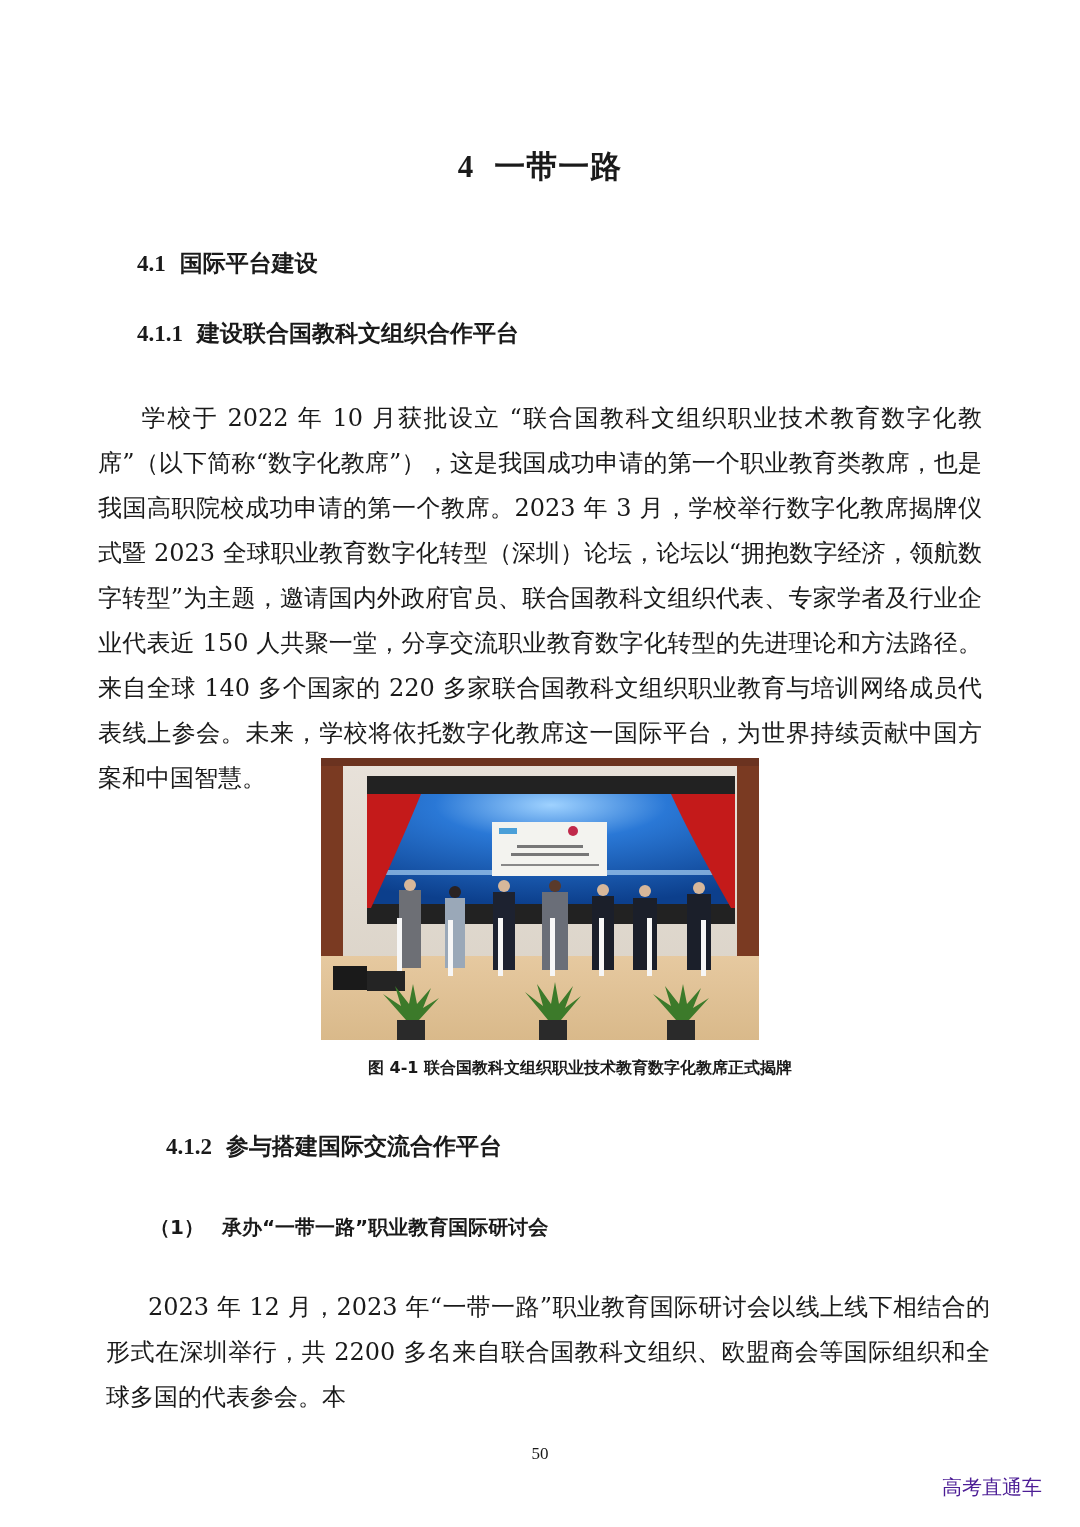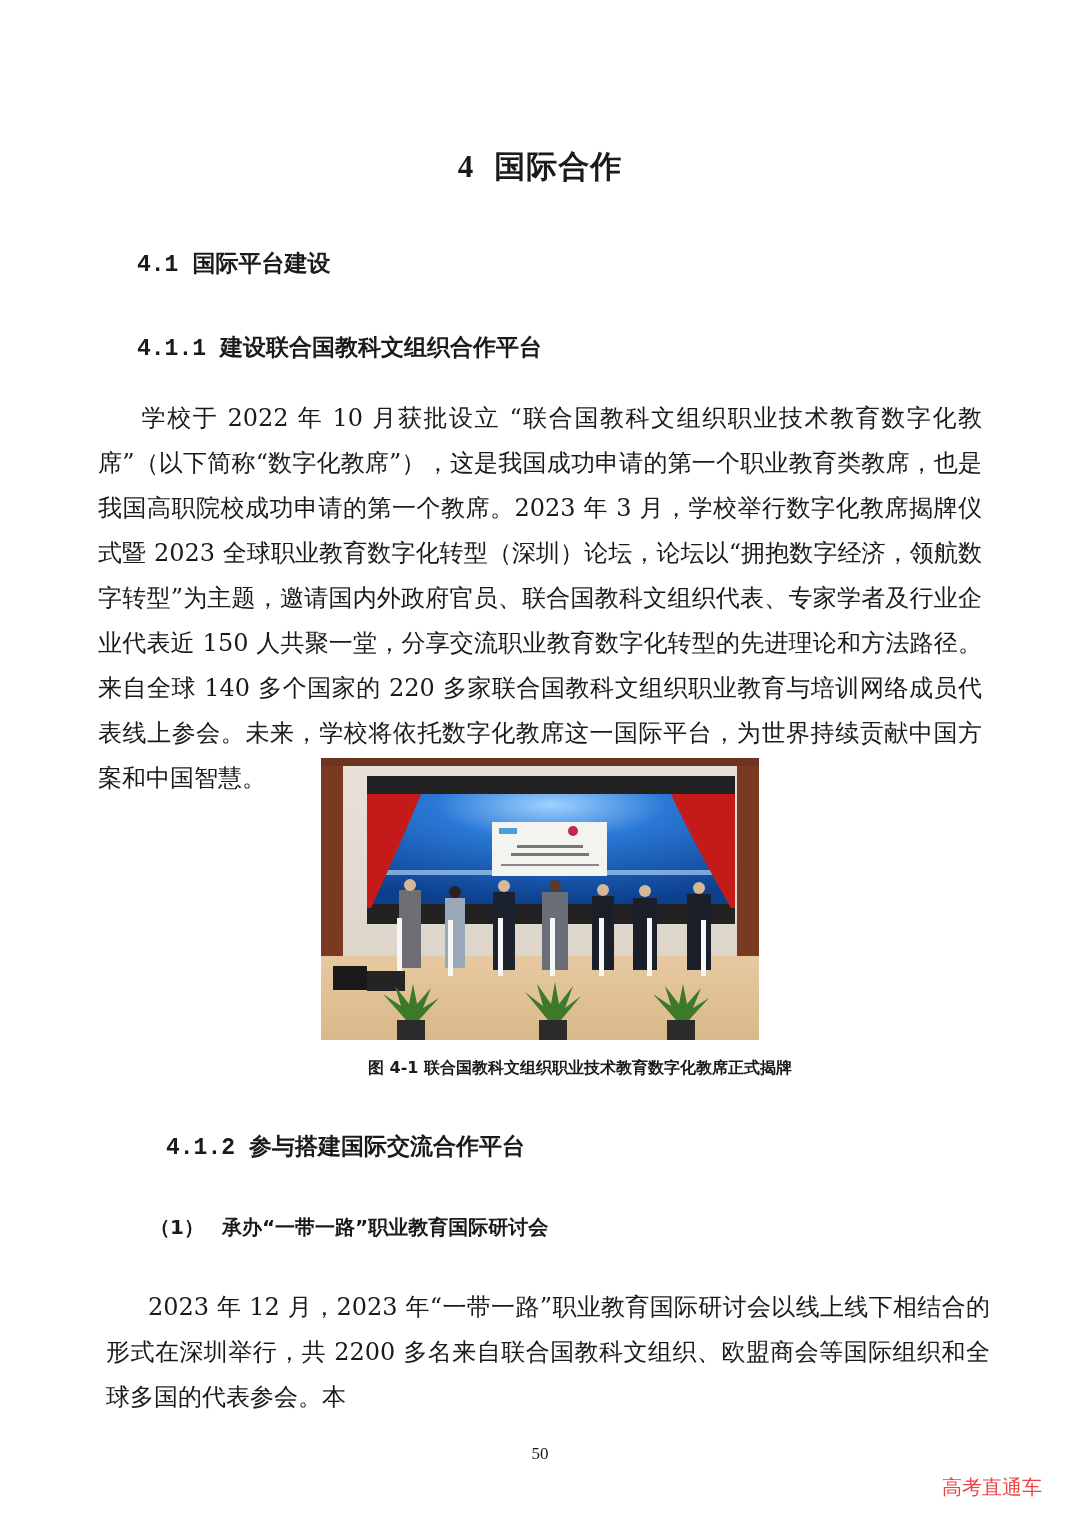--- a/index.html
+++ b/index.html
@@ -1,41 +1,41 @@
 <!DOCTYPE html>
 <html><head>
 <meta charset="utf-8">
 <style>
   html, body { margin:0; padding:0; }
   body { width:1080px; height:1527px; background:#ffffff; position:relative; overflow:hidden; color:#1a1a1a; font-family:"DejaVu Serif","Liberation Serif",serif; }
   .h1 { position:absolute; top:146px; left:0; width:1080px; text-align:center; font-family:"DejaVu Sans","Liberation Sans",sans-serif; font-weight:bold; font-size:31px; letter-spacing:1px; }
   .h1 .num { font-family:"Liberation Serif",serif; margin-right:20px; }
   .h2 { position:absolute; left:137px; font-family:"DejaVu Sans","Liberation Sans",sans-serif; font-weight:bold; font-size:23px; }
-  .h2 .num { font-family:Liberation Mono, monospace; margin-right:14px; }
+  .h2 .num { font-family:Liberation Serif, serif; margin-right:14px; }
   .para { position:absolute; left:98px; width:884px; font-size:24px; line-height:45px; text-align:justify; }
   .para .indent { display:inline-block; width:42px; }
   .figure { position:absolute; left:321px; top:758px; width:438px; height:282px; overflow:hidden; background:#d9cfc0; }
   .caption { position:absolute; top:1058px; left:0; width:1080px; text-align:center; font-family:"DejaVu Sans","Liberation Sans",sans-serif; font-weight:bold; font-size:16px;padding-left:40px; }
   .h3 { position:absolute; left:150px; top:1214px; font-family:"DejaVu Sans","Liberation Sans",sans-serif; font-weight:bold; font-size:20px; }
   .h3 .num { margin-right:18px; }
   .pagenum { position:absolute; top:1444px; left:0; width:1080px; text-align:center; font-family:"Liberation Serif",serif; font-size:17px; }
-  .watermark { position:absolute; top:1474px; left:942px; font-family:"DejaVu Sans","Liberation Sans",sans-serif; font-size:20px; color:#ef4444; }
+  .watermark { position:absolute; top:1474px; left:942px; font-family:"DejaVu Sans","Liberation Sans",sans-serif; font-size:20px; color:#4c1d95; }
 </style>
 </head>
 <body>
 
 <div class="h1">
-  <span class="num">4</span><span>国际合作</span>
+  <span class="num">4</span><span>一带一路</span>
 </div>
 
 <div class="h2" style="top:248px;">
   <span class="num">4.1</span><span>国际平台建设</span>
 </div>
 
-<div class="h2" style="top:332px;">
+<div class="h2" style="top:318px;">
   <span class="num">4.1.1</span><span>建设联合国教科文组织合作平台</span>
 </div>
 
 <div class="para" style="top:396px;">
   <span class="indent"></span><span>学校于 2022 年 10 月获批设立 “联合国教科文组织职业技术教育数字化教席”（以下简称“数字化教席”），这是我国成功申请的第一个职业教育类教席，也是我国高职院校成功申请的第一个教席。2023 年 3 月，学校举行数字化教席揭牌仪式暨 2023 全球职业教育数字化转型（深圳）论坛，论坛以“拥抱数字经济，领航数字转型”为主题，邀请国内外政府官员、联合国教科文组织代表、专家学者及行业企业代表近 150 人共聚一堂，分享交流职业教育数字化转型的先进理论和方法路径。来自全球 140 多个国家的 220 多家联合国教科文组织职业教育与培训网络成员代表线上参会。未来，学校将依托数字化教席这一国际平台，为世界持续贡献中国方案和中国智慧。</span>
 </div>
 
 <div class="figure">
   <svg width="438" height="282" viewBox="0 0 438 282">
     <defs>

